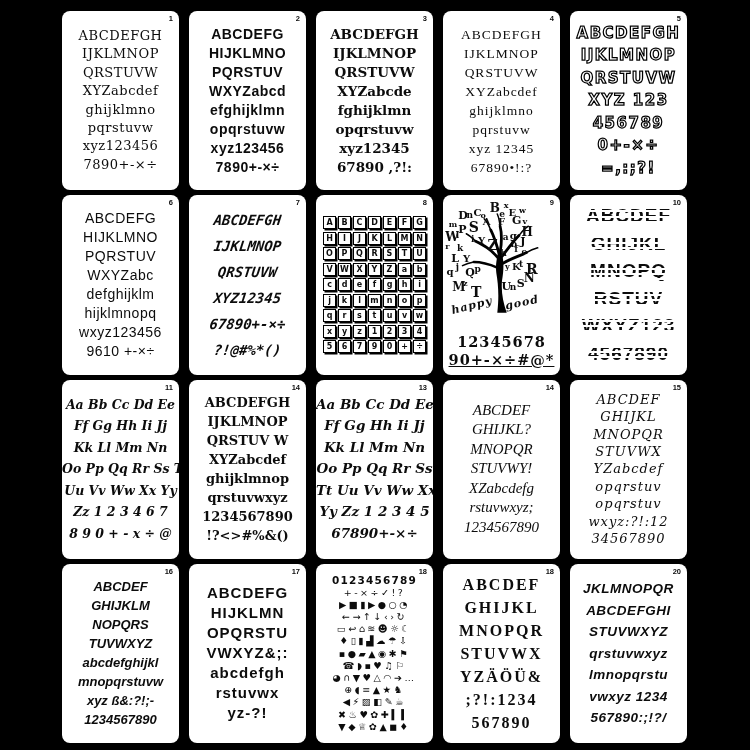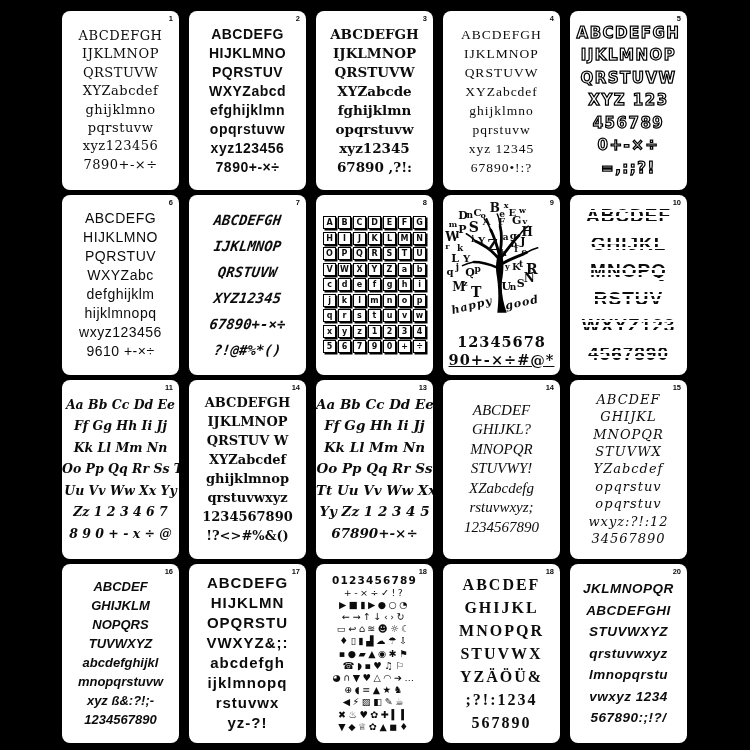--- a/index.html
+++ b/index.html
@@ -392,21 +392,20 @@
         </div>
       </div>
       <div class="card s-sten17">
         <span class="num">17</span>
         <div class="lines">
           <div class="line">ABCDEFG</div>
           <div class="line">HIJKLMN</div>
           <div class="line">OPQRSTU</div>
           <div class="line">VWXYZ&amp;;:</div>
           <div class="line">abcdefgh</div>
-          <div class="line">ijklmnopq</div>
           <div class="line">rstuvwx</div>
           <div class="line">yz-?!</div>
         </div>
       </div>
       <div class="card s-symbols">
         <span class="num">18</span>
         <div class="lines">
           <div class="line sym-digits">0123456789</div>
           <div class="line">+-×÷✓!?</div>
           <div class="line">▶■▮▶●○◔</div>

